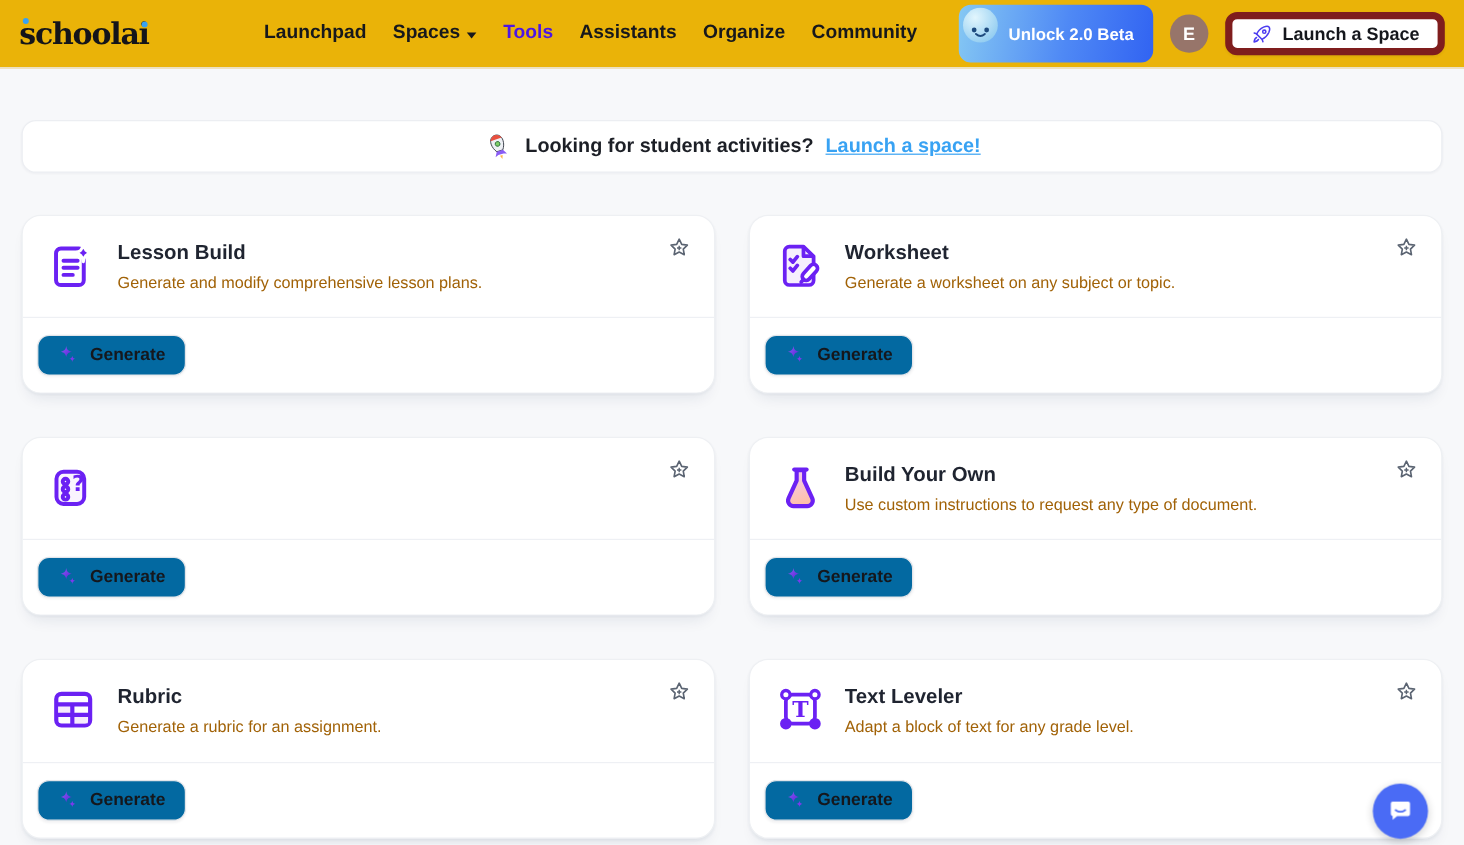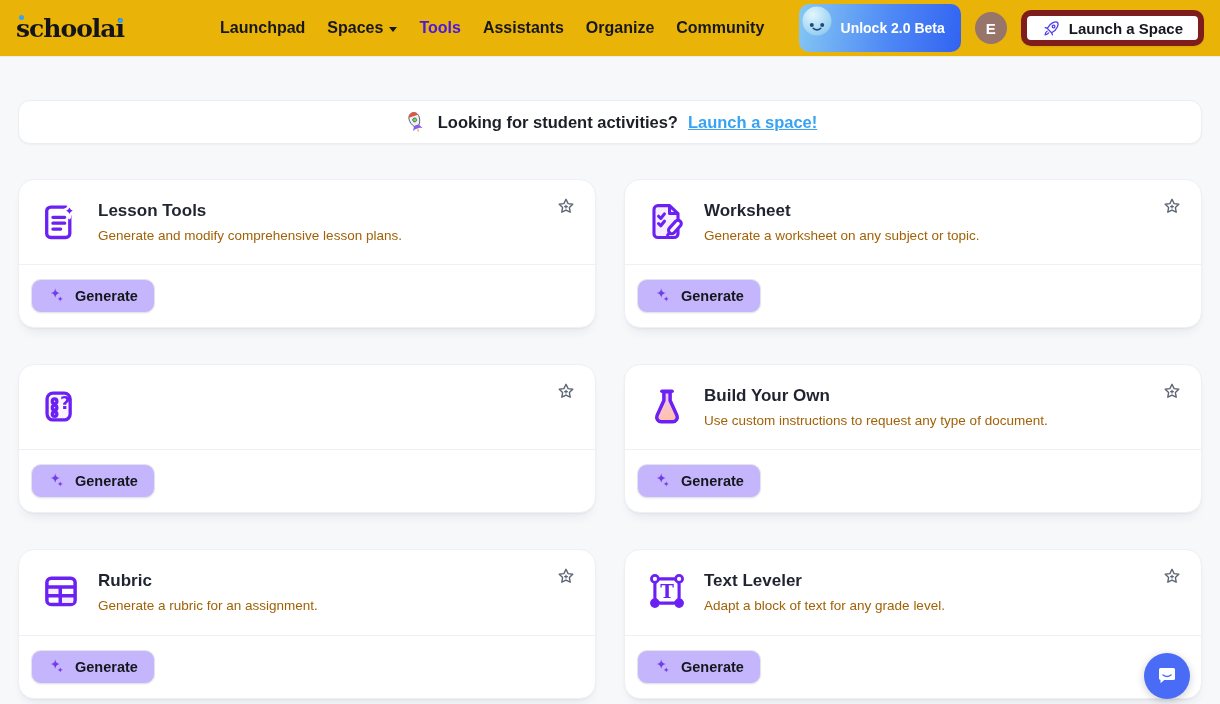--- a/index.html
+++ b/index.html
@@ -49,21 +49,21 @@
   .card { background:#fff; border:1px solid #eef0f3; border-radius:16px; min-height:147px;
     display:flex; flex-direction:column; position:relative; cursor:pointer;
     box-shadow:0 1px 2px rgba(24,39,75,.04), 0 8px 12px -6px rgba(24,39,75,.10); }
   .card-body { display:flex; gap:15px; padding:19px 20px; flex:1; align-items:flex-start; }
   .tool-icon { width:44px; height:44px; flex:0 0 44px; }
   .card-title { font-size:17px; font-weight:700; color:#1f2430; margin:2px 0 6px; }
   .card-desc { font-size:13.5px; color:#a16207; line-height:1.35; }
   .fav-btn { position:absolute; top:16px; right:18px; background:none; border:none;
     cursor:pointer; padding:0; line-height:0; }
   .card-footer { border-top:1px solid #eef0f4; padding:14px 12px; }
-  .gen-btn { display:inline-flex; align-items:center; gap:9px; background:#c4b5fd;
+  .gen-btn { display:inline-flex; align-items:center; gap:9px; background:#0369a1;
     border:1px solid #e2e5ea; border-radius:10px; height:34px; padding:0 16px;
     font-size:14.5px; font-weight:700; color:#15171c; cursor:pointer;
     box-shadow:0 1px 2px rgba(16,24,40,.05); font-family:"Liberation Sans",sans-serif; }
 
   
   .intercom { position:fixed; right:30px; bottom:5px; width:46px; height:46px;
     border-radius:50%; background:var(--intercom-blue,#4a6bf5); border:none; cursor:pointer;
     display:flex; align-items:center; justify-content:center;
     box-shadow:0 2px 8px rgba(0,0,0,.2); z-index:20; }
 </style>
@@ -156,21 +156,21 @@
   <section class="card">
     <div class="card-body">
       <span class="tool-icon">
         <svg viewBox="0 0 24 24" width="44" height="44" fill="none" stroke="#6b21f3" stroke-width="1.8" stroke-linecap="round" stroke-linejoin="round">
           <path d="M6.4 4.4h8.2a2.2 2.2 0 0 1 2.2 2.2v12.2a2.2 2.2 0 0 1-2.2 2.2H6.4a2.2 2.2 0 0 1-2.2-2.2V6.6a2.2 2.2 0 0 1 2.2-2.2z"></path>
           <path d="M7.6 10h6.4M7.6 13.2h6.4M7.6 16.4h4.2"></path>
           <path d="M16.6 2.4c.5 2.6 1.3 3.5 3.9 4-2.6.5-3.4 1.4-3.9 4-.5-2.6-1.3-3.5-3.9-4 2.6-.5 3.4-1.4 3.9-4z" fill="#6b21f3" stroke="#fff" stroke-width="1.4"></path>
         </svg>
       </span>
       <div>
-        <div class="card-title">Lesson Tools</div>
+        <div class="card-title">Lesson Build</div>
         <div class="card-desc">Generate and modify comprehensive lesson plans.</div>
       </div>
       <button class="fav-btn">
         <svg viewBox="0 0 24 24" width="22" height="22" fill="none" stroke="#5b6472" stroke-width="1.5" stroke-linejoin="round">
             <path d="M12 3.6l2.3 4.7 5.1.7-3.7 3.6.9 5.1-4.6-2.4-4.6 2.4.9-5.1-3.7-3.6 5.1-.7z"></path>
             <path d="M12 9.6v4M10 11.6h4" stroke-width="1.3"></path>
           </svg>
       </button>
     </div>
     <div class="card-footer">

